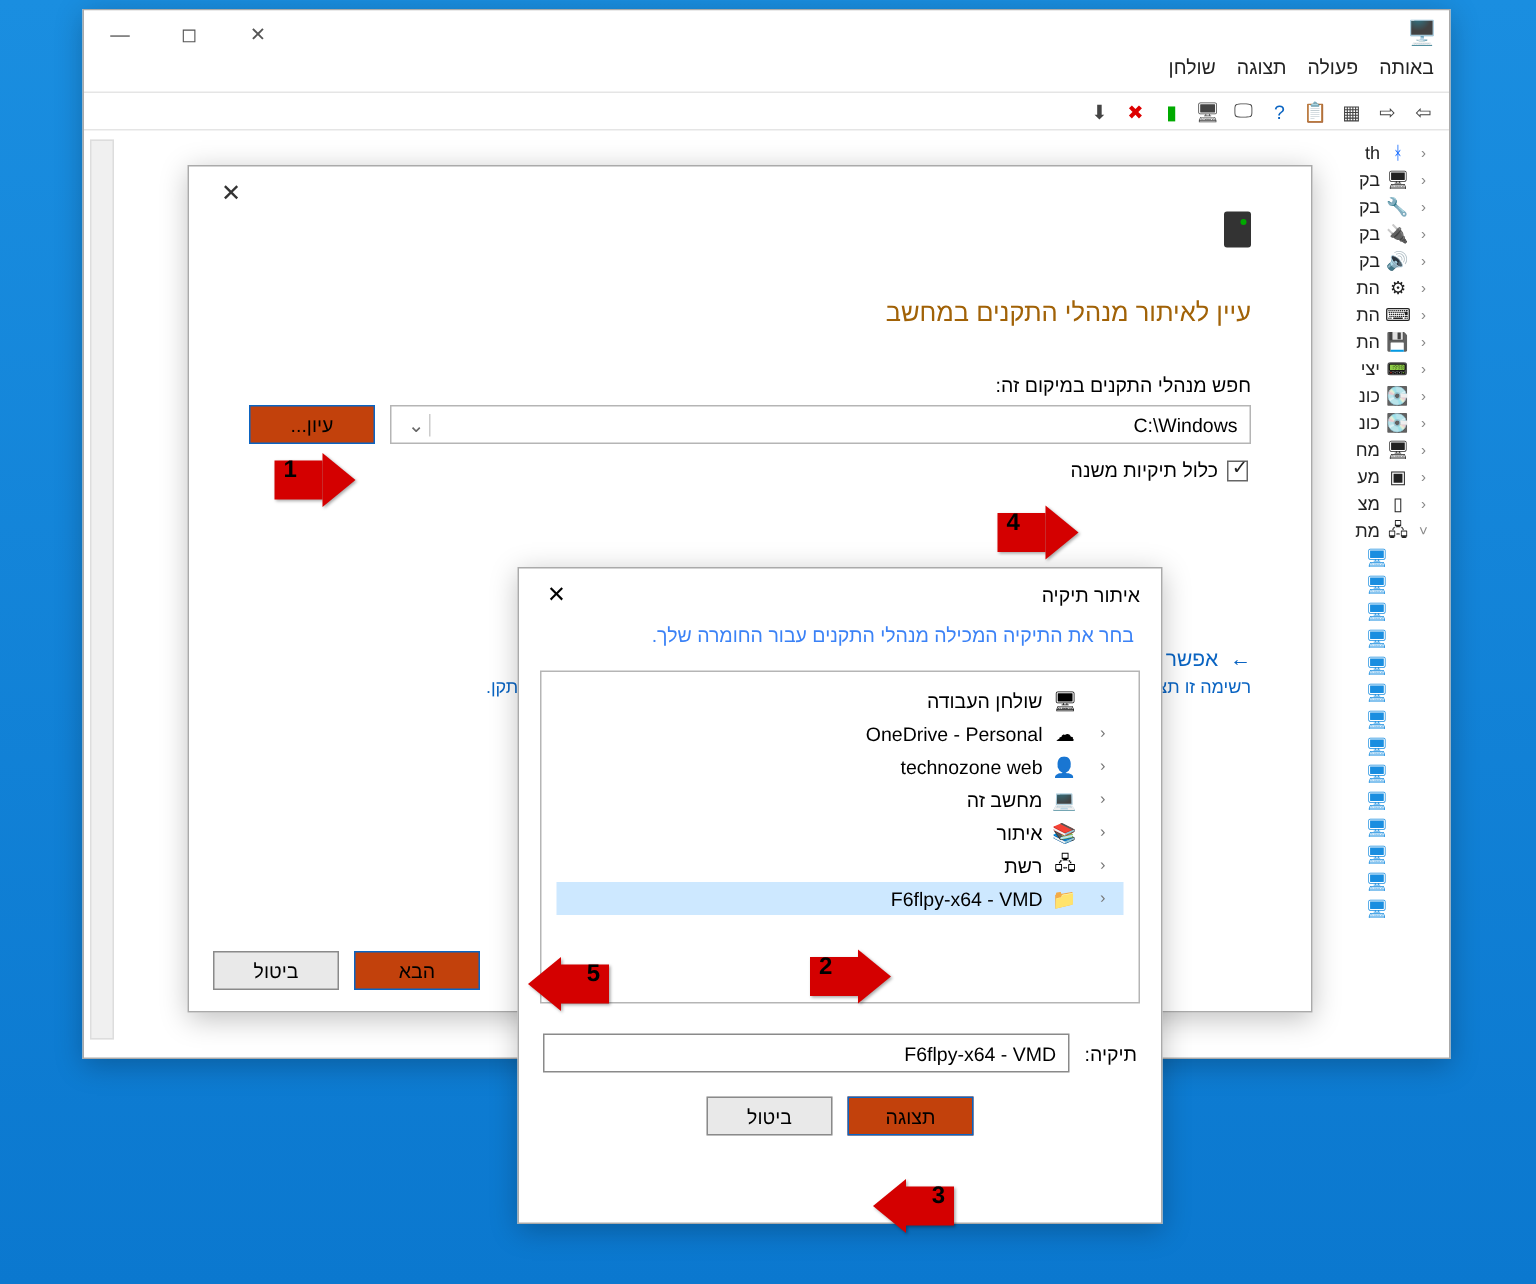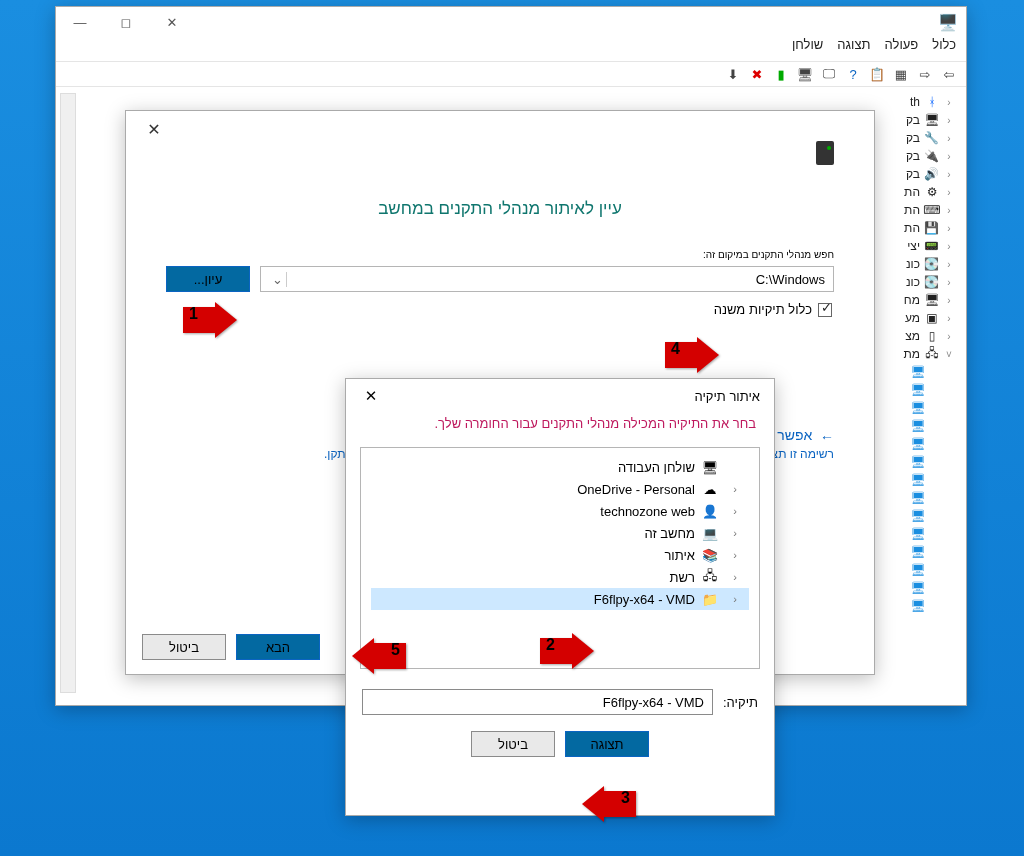--- a/index.html
+++ b/index.html
@@ -19,42 +19,42 @@
   .tree-row .ico { width: 16px; height: 16px; display: inline-flex; align-items: center; justify-content: center; }
   .tree-row.sub { padding-right: 32px; }
   .scroll-stub { position: absolute; left: 4px; top: 86px; bottom: 12px; width: 16px; background: #f0f0f0; border: 1px solid #ddd; }
 
   
   #wizard { left: 125px; top: 110px; width: 750px; height: 565px; }
   #wizard .body { padding: 30px 40px 16px 40px; direction: rtl; }
   .dev-line { display: flex; align-items: center; gap: 10px; font-size: 13px; color: #000; margin-bottom: 34px; }
   .dev-ico { width: 18px; height: 24px; background: #333; border-radius: 2px; position: relative; }
   .dev-ico::after { content: ""; position: absolute; right: 3px; top: 5px; width: 4px; height: 4px; background: #0a0; border-radius: 50%; }
-  h2.blue { color: #0f766e; font-weight: 400; font-size: 17px; margin: 0 0 30px; text-align: center; }
+  h2.blue { color: #a16207; font-weight: 400; font-size: 17px; margin: 0 0 30px; }
   .field-row { display: flex; flex-direction: column; gap: 6px; margin-bottom: 10px; }
-  .field-row label { font-size: 10px; }
+  .field-row label { font-size: 13px; }
   .combo-row { display: flex; gap: 10px; align-items: center; }
   .combo { flex: 1; height: 26px; border: 1px solid #b5b5b5; background: #fff; display: flex; align-items: center; padding: 0 8px; font-size: 13px; direction: ltr; }
   .combo .dd { width: 18px; text-align: center; color: #666; border-right: 1px solid #ccc; margin-right: auto; cursor: pointer; }
   .btn { min-width: 84px; height: 26px; border: 1px solid #8a8a8a; background: #e9e9e9; font-size: 13px; cursor: pointer; padding: 0 10px; }
-  .btn.primary { border-color: #0a64c2; background: #0369a1; }
+  .btn.primary { border-color: #0a64c2; background: #c2410c; }
   .chk-row { display: flex; align-items: center; gap: 6px; font-size: 13px; margin: 6px 2px 0; }
   .chk { width: 14px; height: 14px; border: 1px solid #666; position: relative; background: #fff; }
   .chk::after { content: "✓"; position: absolute; top: -4px; right: -1px; font-size: 13px; color: #222; }
   .pick-link { color: #0a64c2; font-size: 14px; margin-top: 110px; }
   .pick-sub { color: #0a64c2; font-size: 12px; margin-top: 4px; }
   .wizard-footer { position: absolute; left: 16px; bottom: 14px; display: flex; gap: 10px; direction: ltr; }
   .wizard-close { position: absolute; left: 10px; top: 6px; width: 36px; height: 24px; display: flex; align-items: center; justify-content: center; color: #333; font-size: 16px; cursor: pointer; }
 
   
   #browse { left: 345px; top: 378px; width: 430px; height: 438px; }
   #browse .bhdr { padding: 10px 14px 6px; display: flex; align-items: center; direction: rtl; }
   #browse .btitle { font-size: 13px; }
   #browse .bclose { position: absolute; left: 8px; top: 6px; width: 34px; height: 22px; display: flex; align-items: center; justify-content: center; font-size: 15px; cursor: pointer; }
-  #browse .prompt { padding: 6px 18px 10px; font-size: 13px; direction: rtl; color: #be185d; }
+  #browse .prompt { padding: 6px 18px 10px; font-size: 13px; direction: rtl; color: #3b82f6; }
   .folder-tree { margin: 6px 14px; height: 222px; border: 1px solid #b5b5b5; overflow: auto; padding: 8px 10px; direction: rtl; font-size: 13px; }
   .ft-row { display: flex; align-items: center; gap: 6px; height: 22px; padding-right: 12px; cursor: default; }
   .ft-row .chev { width: 12px; color: #777; font-size: 11px; }
   .ft-row.sel { background: #cde8ff; }
   .ft-ico { width: 18px; height: 16px; display: inline-flex; align-items: center; justify-content: center; }
   .folder-row { display: flex; align-items: center; gap: 10px; padding: 14px 16px 6px; direction: rtl; font-size: 13px; }
   .folder-row input { flex: 1; height: 26px; border: 1px solid #8a8a8a; padding: 0 8px; font-size: 13px; direction: ltr; text-align: right; }
   .browse-footer { display: flex; gap: 10px; padding: 10px 16px 14px; direction: rtl; justify-content: center; }
 
   
@@ -72,21 +72,21 @@
 <div class="window" id="devmgr" style="left:55px; top:6px; width:912px; height:700px;">
   <div class="titlebar">
     <span class="ico">🖥️</span>
     <div class="win-controls">
       <div class="wc">—</div>
       <div class="wc">◻</div>
       <div class="wc">✕</div>
     </div>
   </div>
   <div class="menubar">
-    <span>כלול</span>
+    <span>באותה</span>
     <span>פעולה</span>
     <span>תצוגה</span>
     <span>שולחן</span>
   </div>
   <div class="toolbar">
     <div class="tbtn">⇦</div>
     <div class="tbtn">⇨</div>
     <div class="tbtn">▦</div>
     <div class="tbtn">📋</div>
     <div class="tbtn" style="color:#0a64c2">?</div>

